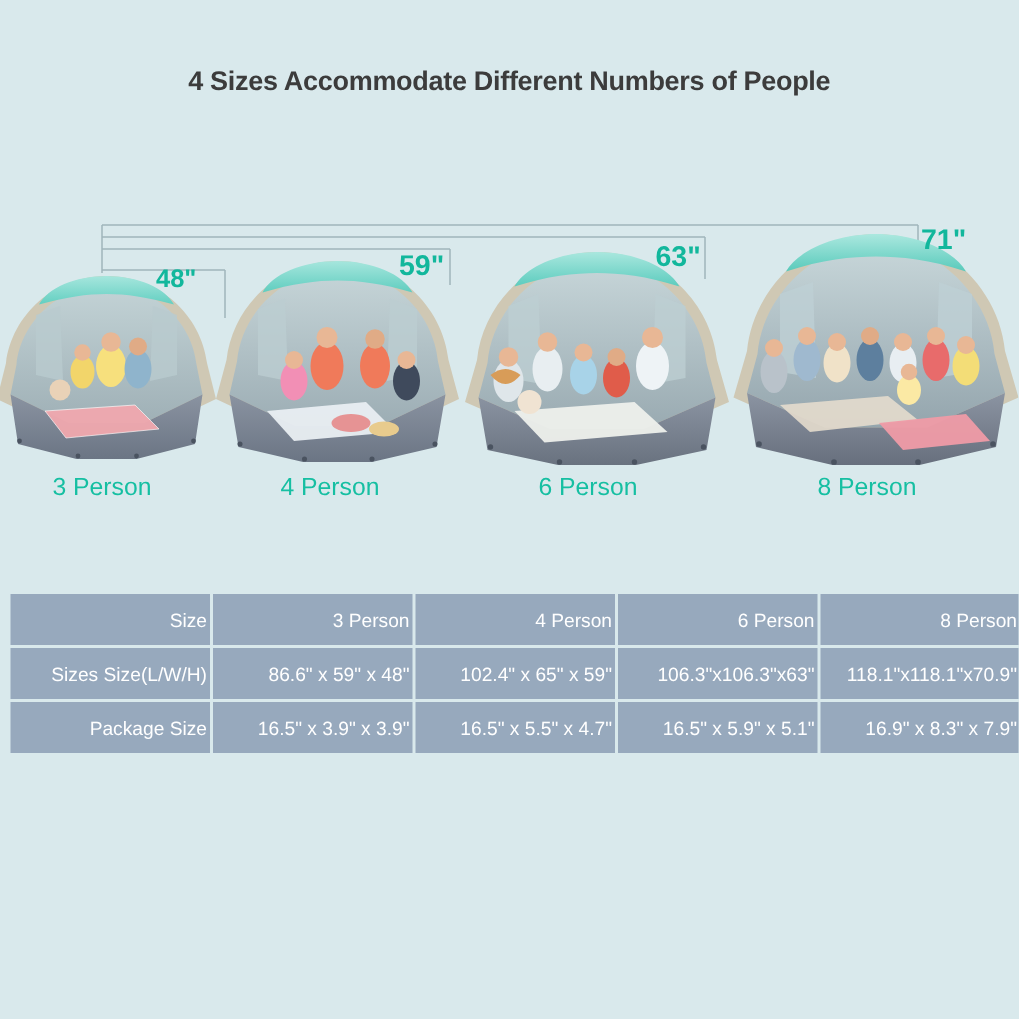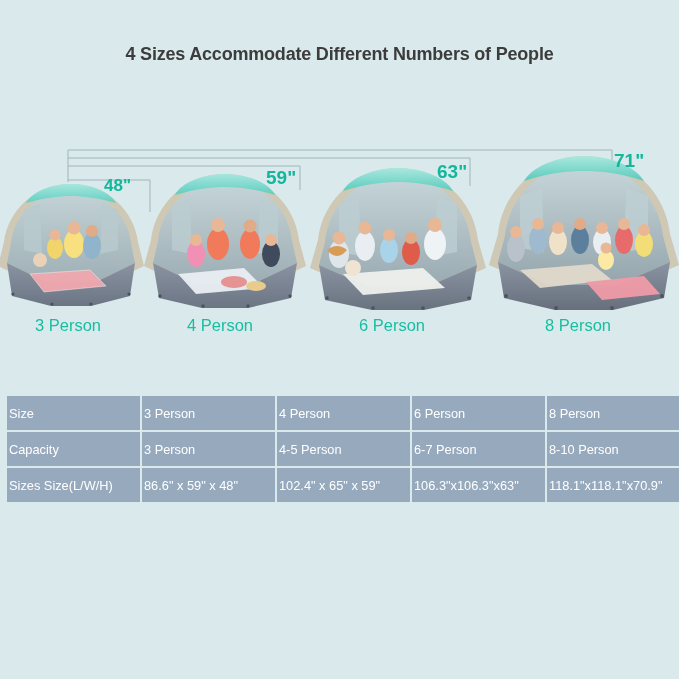--- a/index.html
+++ b/index.html
@@ -59,21 +59,21 @@
     left:5px;top:394px;
     width:669px;
     border-collapse:separate;
     border-spacing:2px;
     table-layout:fixed;
   }
   .table td{
     background:#97a9bd;
     color:#ffffff;
     font-size:12.8px;
-    text-align:left;
+    text-align:right;
     height:34px;
     padding:0 2px;
     white-space:nowrap;
     overflow:hidden;
   }
   .table td.rowhead{font-size:12.8px;}
   .col-label{width:133px;}
   .col-data{width:133px;}
 </style>
 </head>
@@ -304,29 +304,29 @@
     </colgroup>
     <tbody>
       <tr>
         <td class="rowhead">Size</td>
         <td>3 Person</td>
         <td>4 Person</td>
         <td>6 Person</td>
         <td>8 Person</td>
       </tr>
       <tr>
-        <td class="rowhead">Capacity</td>
-        <td>3 Person</td>
-        <td>4-5 Person</td>
-        <td>6-7 Person</td>
-        <td>8-10 Person</td>
-      </tr>
-      <tr>
         <td class="rowhead">Sizes Size(L/W/H)</td>
         <td>86.6" x 59" x 48"</td>
         <td>102.4" x 65" x 59"</td>
         <td>106.3"x106.3"x63"</td>
         <td>118.1"x118.1"x70.9"</td>
       </tr>
+      <tr>
+        <td class="rowhead">Package Size</td>
+        <td>16.5" x 3.9" x 3.9"</td>
+        <td>16.5" x 5.5" x 4.7"</td>
+        <td>16.5" x 5.9" x 5.1"</td>
+        <td>16.9" x 8.3" x 7.9"</td>
+      </tr>
     </tbody>
   </table>
 
 </div>
 
 </body></html>

